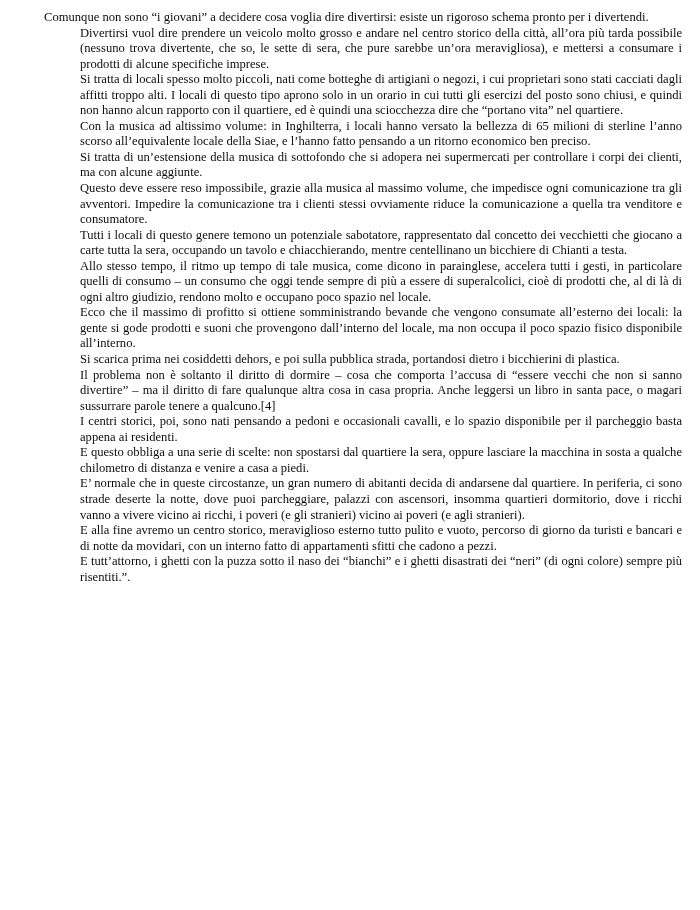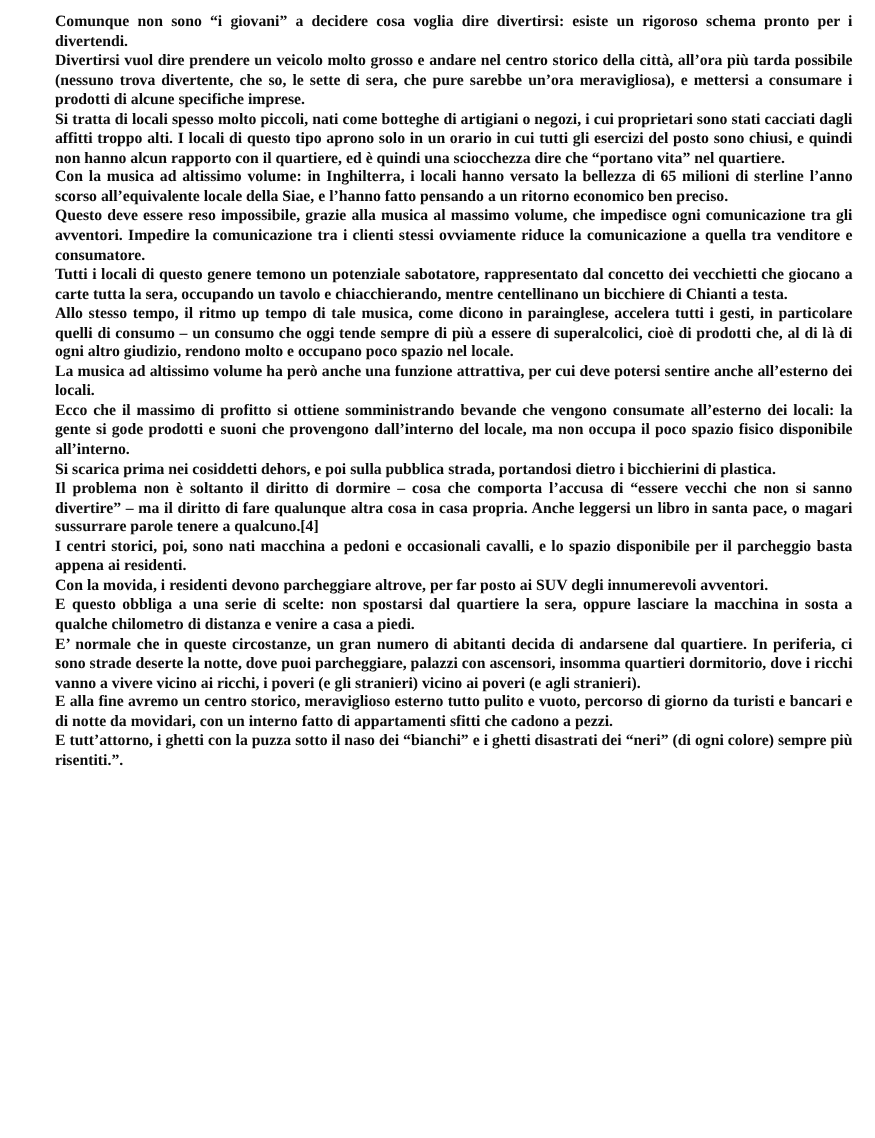--- a/index.html
+++ b/index.html
@@ -13,54 +13,53 @@
     overflow: hidden;
     font-family: "Liberation Serif", serif;
     color: #0d0d0d;
   }
   .page {
     box-sizing: border-box;
     width: 700px;
     height: 648px;
     padding: 10px 18px 10px 44px;
     background: #ffffff;
-    font-weight: bold;
   }
   .body-text {
     font-size: 12.6px;
     line-height: 15.55px;
     text-align: justify;
     text-justify: inter-word;
     hyphens: none;
   }
   .para {
     margin: 0;
     padding: 0;
     text-indent: 0;
   }
   .para + .para {
     margin-top: 0px;
+    margin-left: 36px;
   }
 </style>
 </head>
 <body>
 
 <div class="page">
   <div class="body-text">
     <p class="para">Comunque non sono “i giovani” a decidere cosa voglia dire divertirsi: esiste un rigoroso schema pronto per i divertendi.</p>
     <p class="para">Divertirsi vuol dire prendere un veicolo molto grosso e andare nel centro storico della città, all’ora più tarda possibile (nessuno trova divertente, che so, le sette di sera, che pure sarebbe un’ora meravigliosa), e mettersi a consumare i prodotti di alcune specifiche imprese.</p>
     <p class="para">Si tratta di locali spesso molto piccoli, nati come botteghe di artigiani o negozi, i cui proprietari sono stati cacciati dagli affitti troppo alti. I locali di questo tipo aprono solo in un orario in cui tutti gli esercizi del posto sono chiusi, e quindi non hanno alcun rapporto con il quartiere, ed è quindi una sciocchezza dire che “portano vita” nel quartiere.</p>
     <p class="para">Con la musica ad altissimo volume: in Inghilterra, i locali hanno versato la bellezza di 65 milioni di sterline l’anno scorso all’equivalente locale della Siae, e l’hanno fatto pensando a un ritorno economico ben preciso.</p>
+    <p class="para">Si tratta di un’estensione della musica di sottofondo che si adopera nei supermercati per controllare i corpi dei clienti, ma con alcune aggiunte.</p>
     <p class="para">Questo deve essere reso impossibile, grazie alla musica al massimo volume, che impedisce ogni comunicazione tra gli avventori. Impedire la comunicazione tra i clienti stessi ovviamente riduce la comunicazione a quella tra venditore e consumatore.</p>
     <p class="para">Tutti i locali di questo genere temono un potenziale sabotatore, rappresentato dal concetto dei vecchietti che giocano a carte tutta la sera, occupando un tavolo e chiacchierando, mentre centellinano un bicchiere di Chianti a testa.</p>
     <p class="para">Allo stesso tempo, il ritmo up tempo di tale musica, come dicono in parainglese, accelera tutti i gesti, in particolare quelli di consumo – un consumo che oggi tende sempre di più a essere di superalcolici, cioè di prodotti che, al di là di ogni altro giudizio, rendono molto e occupano poco spazio nel locale.</p>
-    <p class="para">La musica ad altissimo volume ha però anche una funzione attrattiva, per cui deve potersi sentire anche all’esterno dei locali.</p>
     <p class="para">Ecco che il massimo di profitto si ottiene somministrando bevande che vengono consumate all’esterno dei locali: la gente si gode prodotti e suoni che provengono dall’interno del locale, ma non occupa il poco spazio fisico disponibile all’interno.</p>
     <p class="para">Si scarica prima nei cosiddetti dehors, e poi sulla pubblica strada, portandosi dietro i bicchierini di plastica.</p>
     <p class="para">Il problema non è soltanto il diritto di dormire – cosa che comporta l’accusa di “essere vecchi che non si sanno divertire” – ma il diritto di fare qualunque altra cosa in casa propria. Anche leggersi un libro in santa pace, o magari sussurrare parole tenere a qualcuno.[4]</p>
-    <p class="para">I centri storici, poi, sono nati macchina a pedoni e occasionali cavalli, e lo spazio disponibile per il parcheggio basta appena ai residenti.</p>
-    <p class="para">Con la movida, i residenti devono parcheggiare altrove, per far posto ai SUV degli innumerevoli avventori.</p>
+    <p class="para">I centri storici, poi, sono nati pensando a pedoni e occasionali cavalli, e lo spazio disponibile per il parcheggio basta appena ai residenti.</p>
     <p class="para">E questo obbliga a una serie di scelte: non spostarsi dal quartiere la sera, oppure lasciare la macchina in sosta a qualche chilometro di distanza e venire a casa a piedi.</p>
     <p class="para">E’ normale che in queste circostanze, un gran numero di abitanti decida di andarsene dal quartiere. In periferia, ci sono strade deserte la notte, dove puoi parcheggiare, palazzi con ascensori, insomma quartieri dormitorio, dove i ricchi vanno a vivere vicino ai ricchi, i poveri (e gli stranieri) vicino ai poveri (e agli stranieri).</p>
     <p class="para">E alla fine avremo un centro storico, meraviglioso esterno tutto pulito e vuoto, percorso di giorno da turisti e bancari e di notte da movidari, con un interno fatto di appartamenti sfitti che cadono a pezzi.</p>
     <p class="para">E tutt’attorno, i ghetti con la puzza sotto il naso dei “bianchi” e i ghetti disastrati dei “neri” (di ogni colore) sempre più risentiti.”.</p>
   </div>
 </div>
 
 </body></html>

